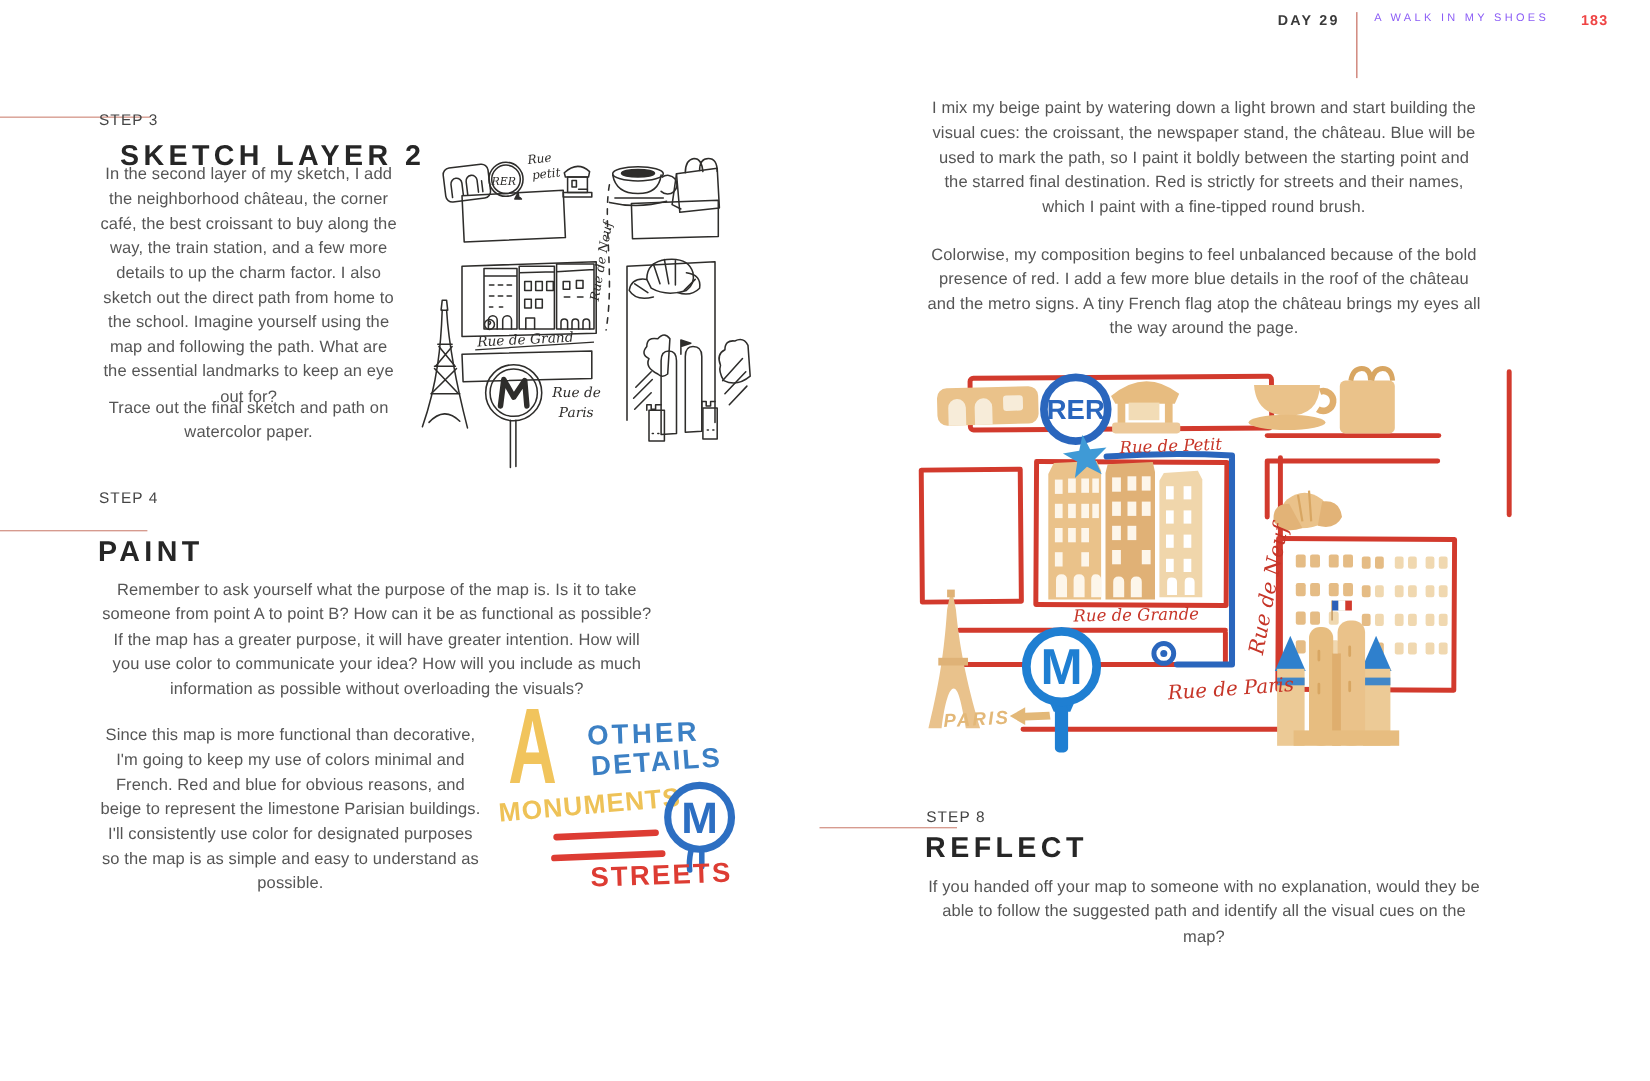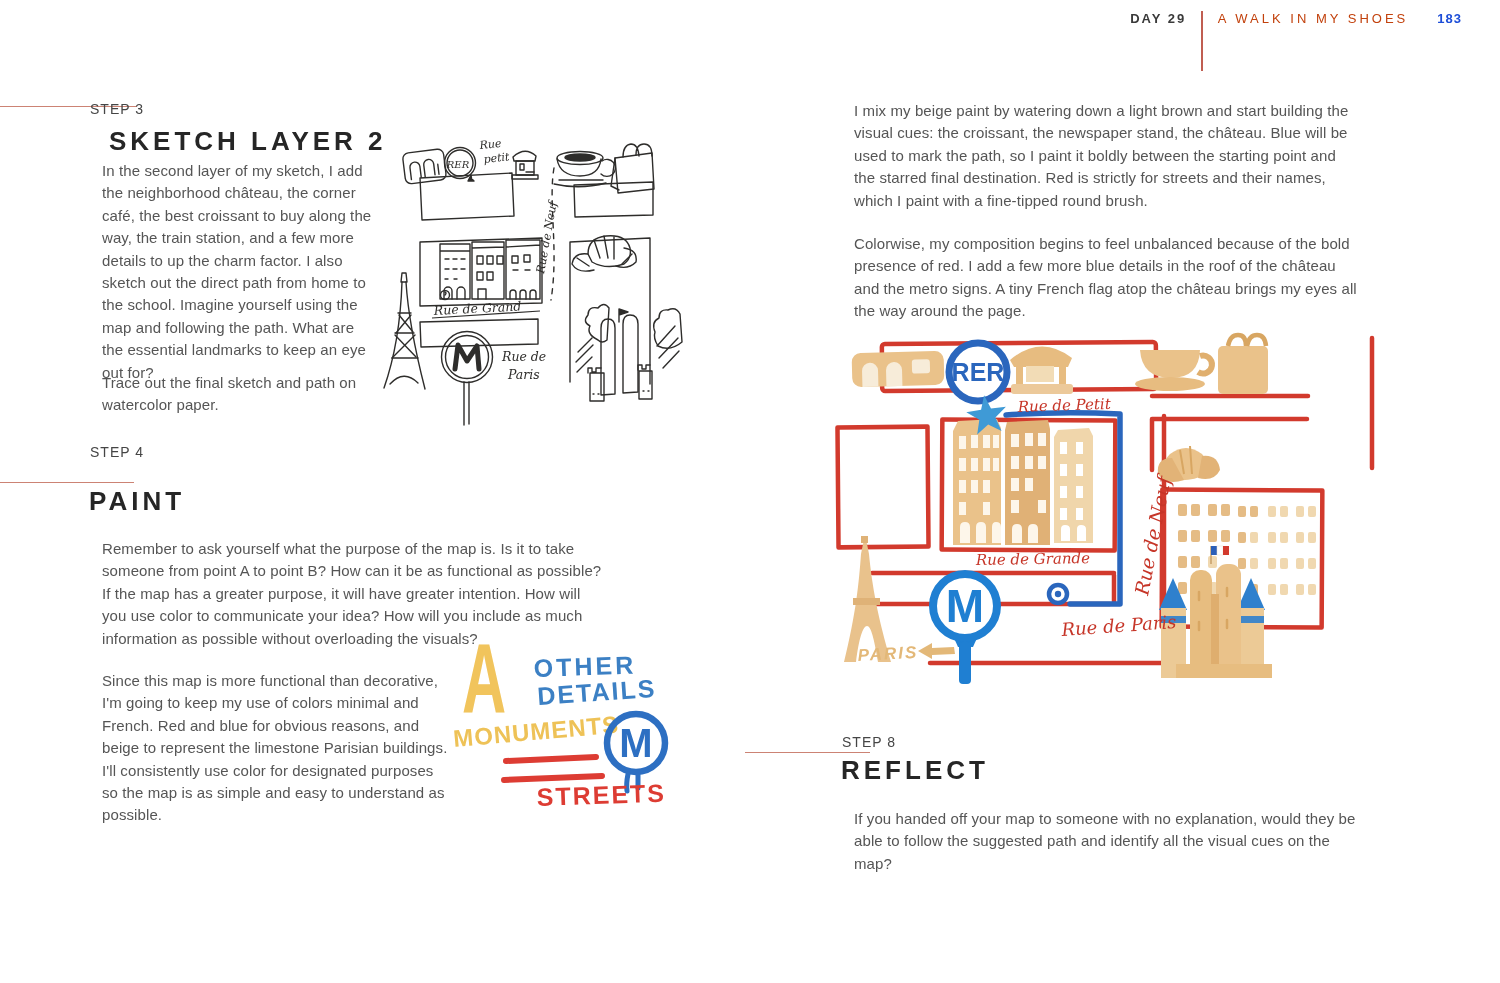--- a/index.html
+++ b/index.html
@@ -2,27 +2,27 @@
 <html><head>
 <meta charset="utf-8">
 <style>
   html,body{margin:0;padding:0;}
   body{width:1500px;height:983px;background:#ffffff;overflow:hidden;position:relative;
        font-family:"Liberation Sans",sans-serif;color:#4f4f4f;}
   
   .pagehead{position:absolute;top:11px;right:38px;height:60px;display:flex;align-items:flex-start;gap:15px;}
   .pagehead .day{font-size:13px;font-weight:bold;letter-spacing:2px;color:#3a3a3a;}
   .pagehead .vrule{width:1.5px;height:60px;background:#c05e51;}
-  .pagehead .title{font-size:13px;letter-spacing:3px;color:#c2410c;}
-  .pagehead .pageno{font-size:13px;font-weight:bold;letter-spacing:1px;color:#1d4ed8;margin-left:14px;}
+  .pagehead .title{font-size:10px;letter-spacing:3px;color:#8b5cf6;}
+  .pagehead .pageno{font-size:13px;font-weight:bold;letter-spacing:1px;color:#ef4444;margin-left:14px;}
   
   .steprule{position:absolute;height:1px;background:#cc8374;}
   .steplabel{position:absolute;font-size:14px;letter-spacing:1px;color:#454545;}
   .stephead{position:absolute;font-size:26px;font-weight:bold;letter-spacing:4px;color:#262626;}
-  p.body{position:absolute;margin:12px;font-size:15px;line-height:22.4px;color:#555555;letter-spacing:0.1px;}
+  p.body{position:absolute;margin:0;font-size:15px;line-height:22.4px;color:#555555;letter-spacing:0.1px;text-align:center;}
   svg{position:absolute;overflow:visible;}
 </style>
 </head>
 <body>
 
 <div class="pagehead">
   <span class="day">DAY 29</span>
   <span class="vrule"></span>
   <span class="title">A WALK IN MY SHOES</span>
   <span class="pageno">183</span>

